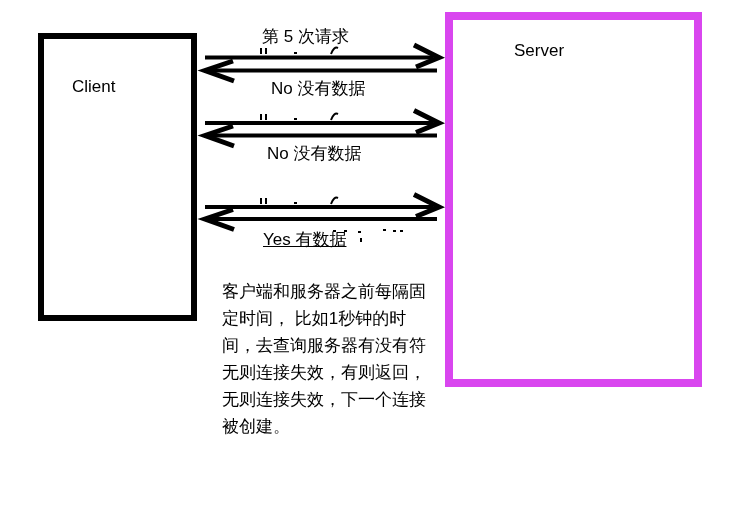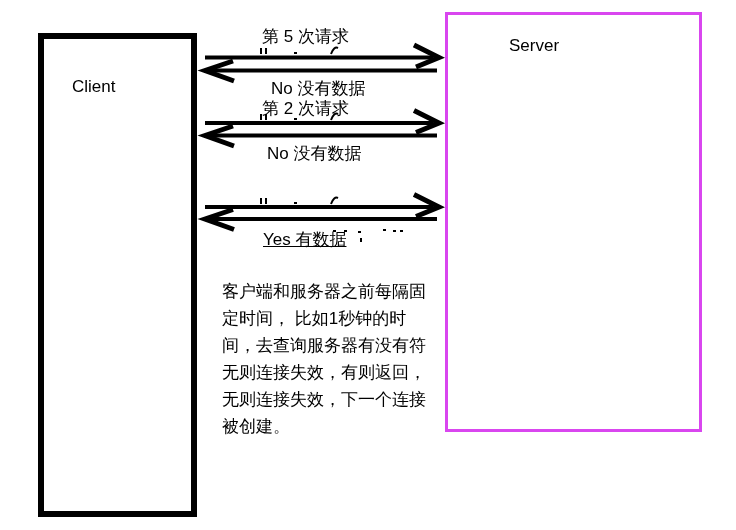--- a/index.html
+++ b/index.html
@@ -26,29 +26,29 @@
   }
   .box {
     position: absolute;
     box-sizing: border-box;
     background: #ffffff;
   }
   .client-box {
     left: 38px;
     top: 33px;
     width: 159px;
-    height: 484px;
+    height: 288px;
     border: 6px solid #000000;
   }
   .server-box {
     left: 445px;
     top: 12px;
     width: 257px;
-    height: 420px;
-    border: 3px solid #d946ef;
+    height: 375px;
+    border: 8px solid #d946ef;
   }
   .box-label {
     position: absolute;
     font-size: 17px;
     line-height: 18px;
     white-space: pre;
   }
   .client-box .box-label { left: 28px; top: 39px; }
   .server-box .box-label { left: 61px; top: 22px; }
   .msg-label {
@@ -139,21 +139,20 @@
     <span class="box-label">Client</span>
   </div>
 
   <div class="box server-box">
     <span class="box-label">Server</span>
   </div>
 
   <div class="msg-label req-1">第 5 次请求</div>
   <div class="msg-label resp-1">No 没有数据</div>
 
-  <div class="msg-label req-2">第 2 次请求</div>
   <div class="msg-label resp-2">No 没有数据</div>
 
   <div class="msg-label resp-3">Yes 有数据</div>
 
   <div class="note">
     <div class="note-line">客户端和服务器之前每隔固</div>
     <div class="note-line">定时间， 比如1秒钟的时</div>
     <div class="note-line">间，去查询服务器有没有符</div>
     <div class="note-line">无则连接失效，有则返回，</div>
     <div class="note-line">无则连接失效，下一个连接</div>

